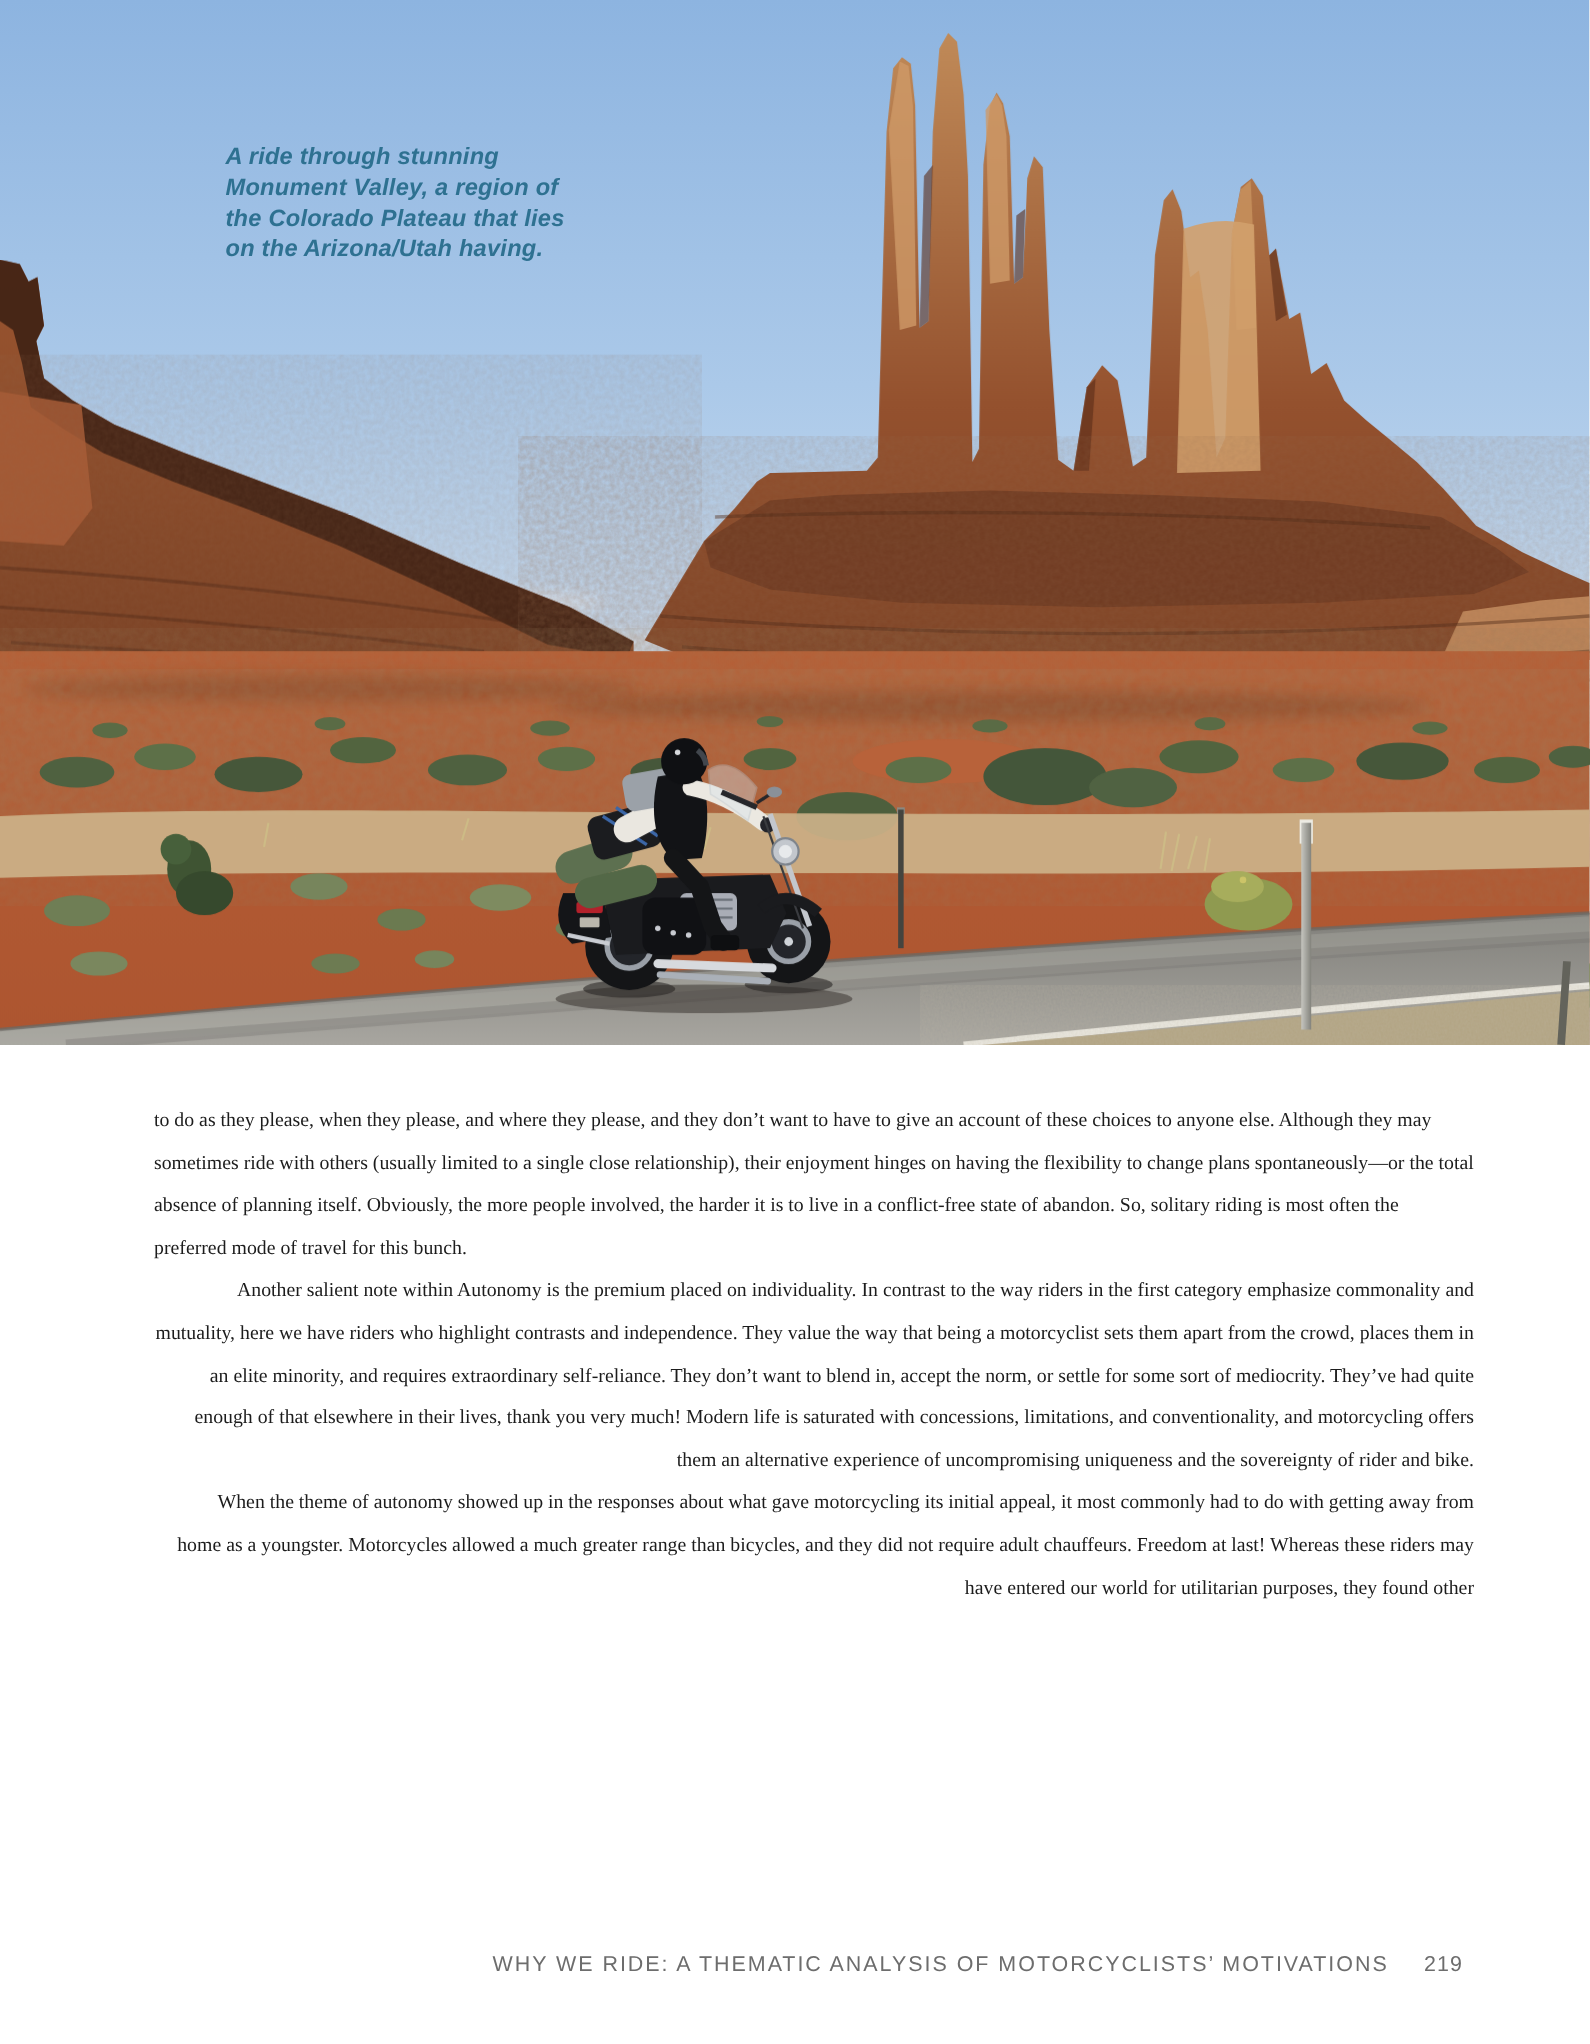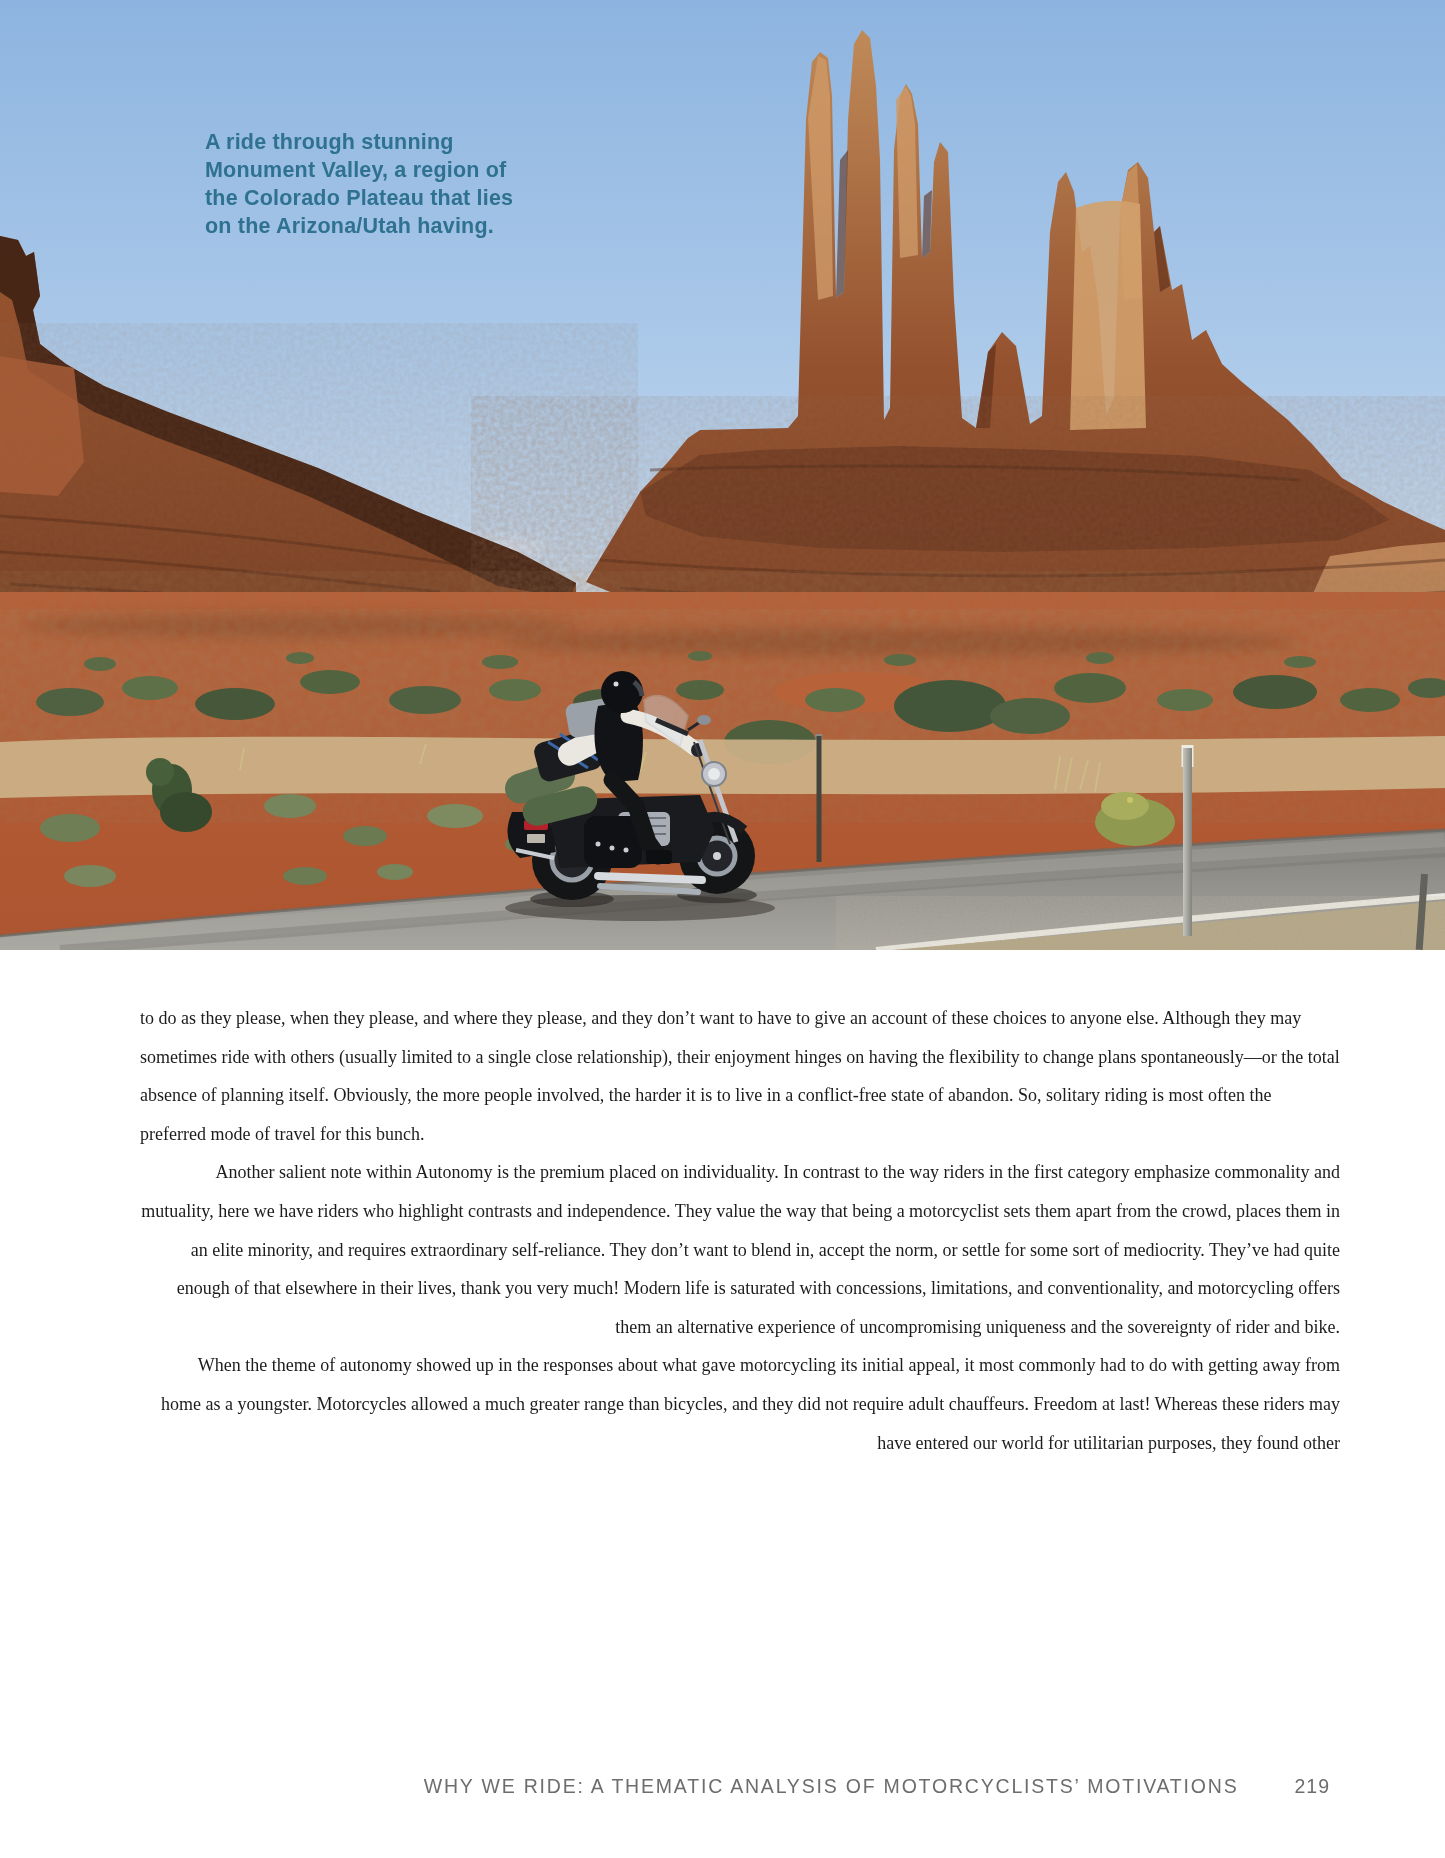--- a/index.html
+++ b/index.html
@@ -8,30 +8,31 @@
     background:var(--page_bg,#fff);overflow:hidden;
     font-family:"Liberation Serif",serif;
   }
   .photo{position:absolute;left:0;top:0;width:1445px;height:950px;margin:0;}
   .photo svg{display:block;}
   .caption{
     position:absolute;left:205px;top:128px;
     font-family:"Liberation Sans",sans-serif;font-weight:700;
     font-size:21.5px;line-height:28px;letter-spacing:.2px;
     color:var(--caption_color,#2e7191);
+    font-style:italic;
   }
   .bodytext{
     position:absolute;left:140px;top:999px;width:1200px;
     font-size:18px;line-height:38.6px;color:var(--body_color,#1c1c1c);
   }
   .bodytext p{margin:0;}
   .bodytext p.ind{text-indent:30px;text-align:right;}
   .pfooter{
     position:absolute;left:140px;top:1775px;width:1190px;
-    display:flex;justify-content:flex-end;align-items:baseline;gap:56px;
+    display:flex;justify-content:flex-end;align-items:baseline;gap:32px;
     font-family:"Liberation Sans",sans-serif;
     font-size:19.5px;letter-spacing:1.8px;color:var(--footer_color,#6d6d6d);
     white-space:nowrap;
   }
   .pfooter .pn{letter-spacing:1px;text-align:center;}
 </style>
 </head>
 <body>
 
 <div class="page">

